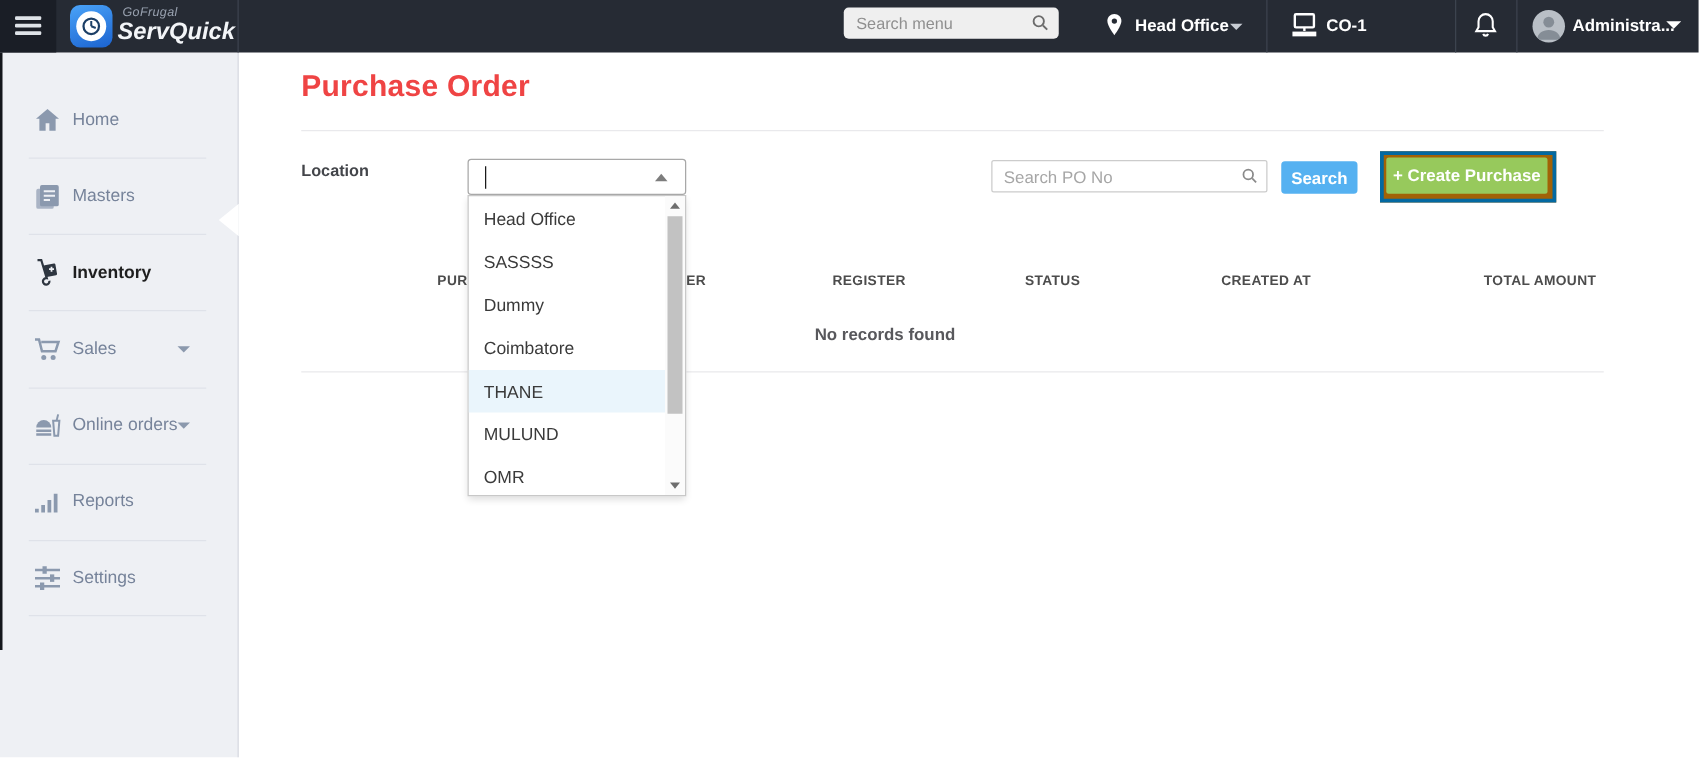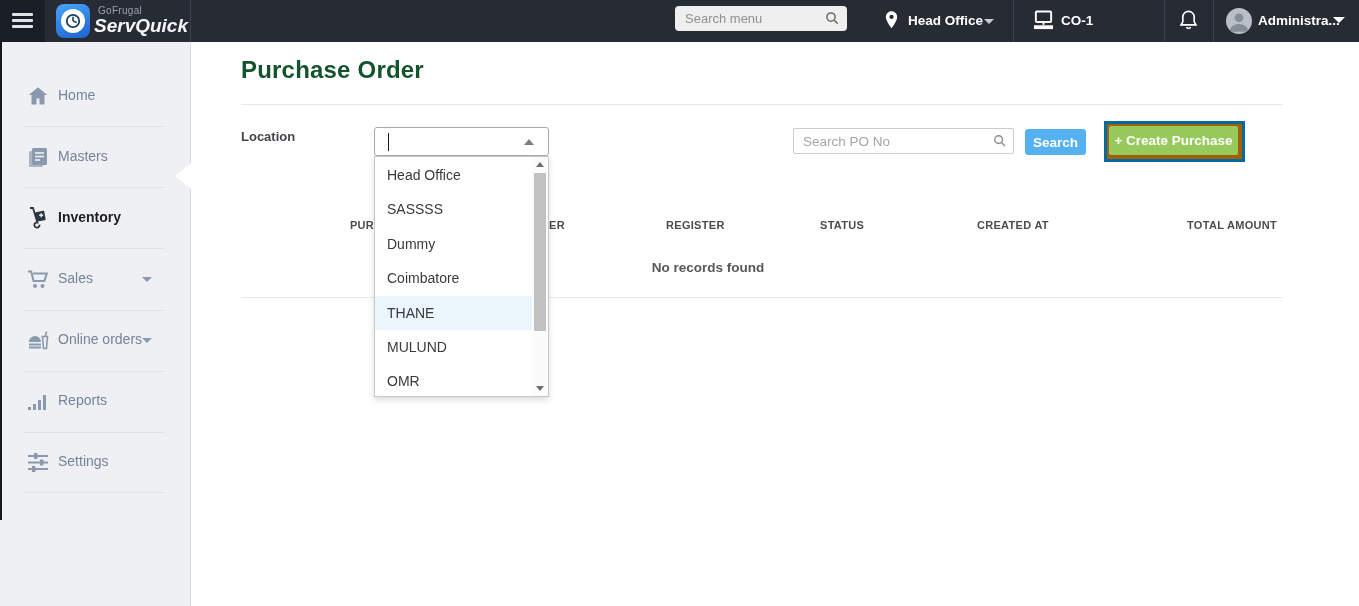--- a/index.html
+++ b/index.html
@@ -9,21 +9,21 @@
 
   
   .topbar { position:absolute; left:0; top:0; width:1359px; height:42px; background:#262b34; z-index:30; }
   .hamburger { position:absolute; left:0; top:0; width:45px; height:42px; background:#1a1e26; cursor:pointer; }
   .hamburger span { position:absolute; left:12px; width:21px; height:3px; background:#dfe3e8; border-radius:1px; }
   .hamburger span:nth-child(1){ top:13px; } .hamburger span:nth-child(2){ top:19px; } .hamburger span:nth-child(3){ top:25px; }
 
   .appicon { position:absolute; left:56px; top:4px; width:34px; height:34px; border-radius:8px;
     background:linear-gradient(160deg,#4aa3f8,#1b63d0); }
   .appicon .disc { position:absolute; left:5px; top:5px; width:24px; height:24px; border-radius:50%; background:#fff; }
-  .brand-company { position:absolute; left:98px; top:5px; font-size:10px; color:#99a2b0; letter-spacing:.3px; }
+  .brand-company { position:absolute; left:98px; top:5px; font-size:10px; font-style:italic; color:#99a2b0; letter-spacing:.3px; }
   .brand-product { position:absolute; left:94px; top:15px; font-size:19px; font-style:italic; font-weight:700; color:#f3f5f8; }
 
   .tb-divider { position:absolute; top:0; width:1px; height:42px; background:#3c434e; }
 
   .tb-search { position:absolute; left:675px; top:6px; width:172px; height:25px; }
   .tb-search input { width:100%; height:100%; border:none; border-radius:4px; background:#efefef;
     font-family:"Liberation Sans",sans-serif; font-size:13px; color:#c2410c; padding:0 28px 0 10px; outline:none; }
   .tb-search input::placeholder { color:#8f8f8f; }
   .tb-search .mag { position:absolute; right:7px; top:5px; }
 
@@ -40,21 +40,21 @@
   .side-item .s-icon { position:absolute; left:26px; top:8px; width:24px; height:24px; }
   .side-item .s-label { position:absolute; left:58px; top:11px; font-size:14px; color:#76839a; }
   .side-item.active .s-label { color:#1f1f1f; font-weight:700; }
   .side-chev { position:absolute; left:142px; top:18px; width:0; height:0;
     border-left:5px solid transparent; border-right:5px solid transparent; border-top:5px solid #8b99ad; }
   .side-divider { position:absolute; left:23px; width:142px; height:1px; background:#dfe2e9; }
   .active-notch { position:absolute; left:175px; top:163px; width:0; height:0; z-index:6;
     border-top:13px solid transparent; border-bottom:13px solid transparent; border-right:16px solid #ffffff; }
 
   
-  .page-title { position:absolute; left:241px; top:56px; font-size:24px; color:#14532d; letter-spacing:.2px; }
+  .page-title { position:absolute; left:241px; top:56px; font-size:24px; color:#ef4444; letter-spacing:.2px; }
   .h-divider { position:absolute; left:241px; width:1042px; height:1px; background:#e9e9ec; }
   .loc-label { position:absolute; left:241px; top:129px; font-size:13px; font-weight:700; color:#43454a; }
 
   .po-search { position:absolute; left:793px; top:128px; width:221px; height:26px; }
   .po-search input { width:100%; height:100%; border:1px solid #cccccc; border-radius:2px;
     font-family:"Liberation Sans",sans-serif; font-size:13.5px; color:#b91c1c; padding:0 26px 0 9px; outline:none; }
   .po-search input::placeholder { color:#a6a6a6; }
   .po-search .mag { position:absolute; right:7px; top:6px; }
 
   .search-btn { position:absolute; left:1025px; top:129px; width:61px; height:26px; background:#55b1f1; border:none;

